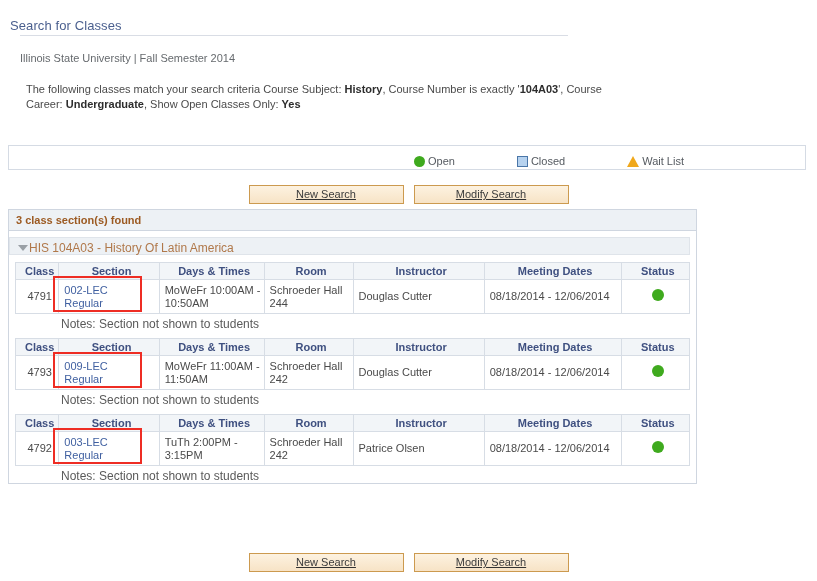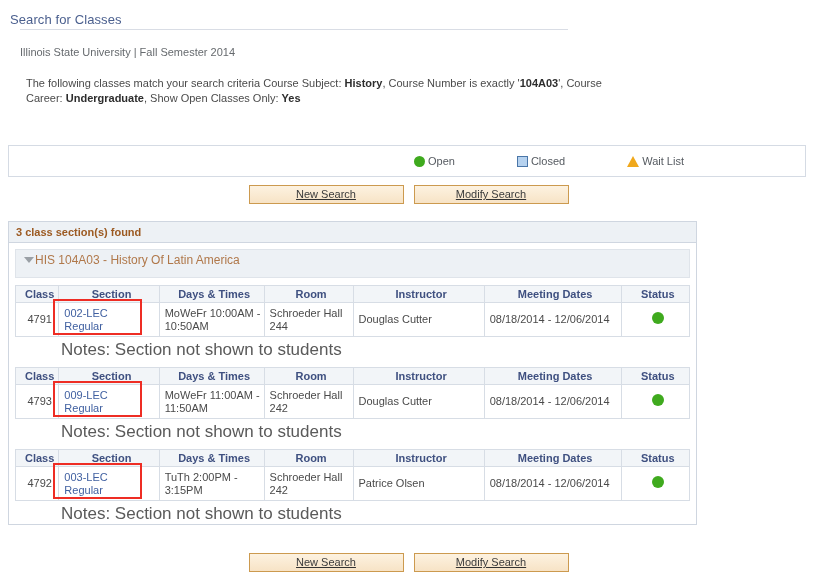--- a/index.html
+++ b/index.html
@@ -12,21 +12,21 @@
     height: 581px;
     font-family: "Liberation Sans", sans-serif;
     font-size: 11px;
     color: #333333;
     position: relative;
     overflow: hidden;
   }
 
   
   .page-head {
-    padding: 12px 0 0 10px;
+    padding: 18px 0 0 10px;
   }
   .crumb-link {
     display: inline-block;
     font-size: 13px;
     color: #4a5f8e;
     text-decoration: none;
     letter-spacing: .1px;
   }
   .crumb-rule {
     height: 1px;
@@ -54,21 +54,21 @@
     width: 600px;
   }
   .criteria b { color: #2d2d2d; }
 
   
   .legend-box {
     position: absolute;
     left: 8px;
     top: 145px;
     width: 798px;
-    height: 32px;
+    height: 25px;
     border: 1px solid #d5dbe4;
     background: #ffffff;
     box-sizing: border-box;
   }
   .legend-items {
     position: absolute;
     left: 405px;
     top: 0;
     height: 30px;
     display: flex;
@@ -125,39 +125,39 @@
     background: linear-gradient(#fdf2e0, #f7e3c6);
     border: 1px solid #cc9a4f;
     box-sizing: border-box;
     cursor: pointer;
   }
 
   
   .results {
     position: absolute;
     left: 8px;
-    top: 221px;
+    top: 209px;
     width: 689px;
     border: 1px solid #cfd6e0;
     background: #ffffff;
     box-sizing: border-box;
   }
   .results-head {
     height: 20px;
     line-height: 20px;
     background: #edf1f5;
     border-bottom: 1px solid #cfd6e0;
     padding-left: 7px;
     font-size: 11px;
     font-weight: bold;
     color: #9c5a22;
   }
   .course-bar {
-    margin: 6px 6px 0 6px;
-    height: 29px;
+    margin: 6px 6px 0 0;
+    height: 18px;
     line-height: 21px;
     background: #edf1f5;
     border: 1px solid #dfe4ea;
     box-sizing: border-box;
     padding-left: 8px;
     font-size: 12px;
     color: #b0784a;
   }
   .caret {
     display: inline-block;
@@ -206,21 +206,21 @@
   }
   td.c-status { text-align: center; }
   .status-dot {
     width: 12px; height: 12px;
     border-radius: 50%;
     background: #3faa1e;
     display: inline-block;
   }
   .notes {
     margin: 3px 0 0 2px;
-    font-size: 17px;
+    font-size: 12px;
     color: #5a5a5a;
     padding-left: 44px;
   }
 
   
   col.w-class   { width: 38px; }
   col.w-section { width: 88px; }
   col.w-days    { width: 92px; }
   col.w-room    { width: 78px; }
   col.w-instr   { width: 115px; }

